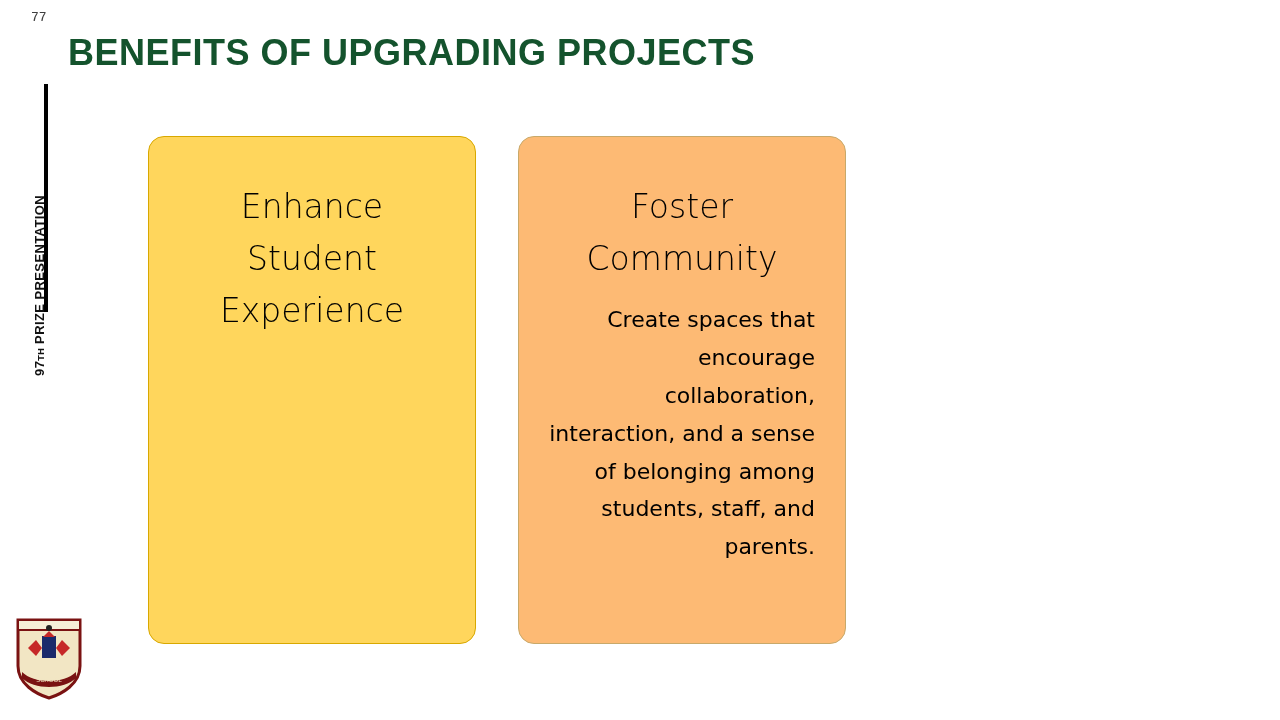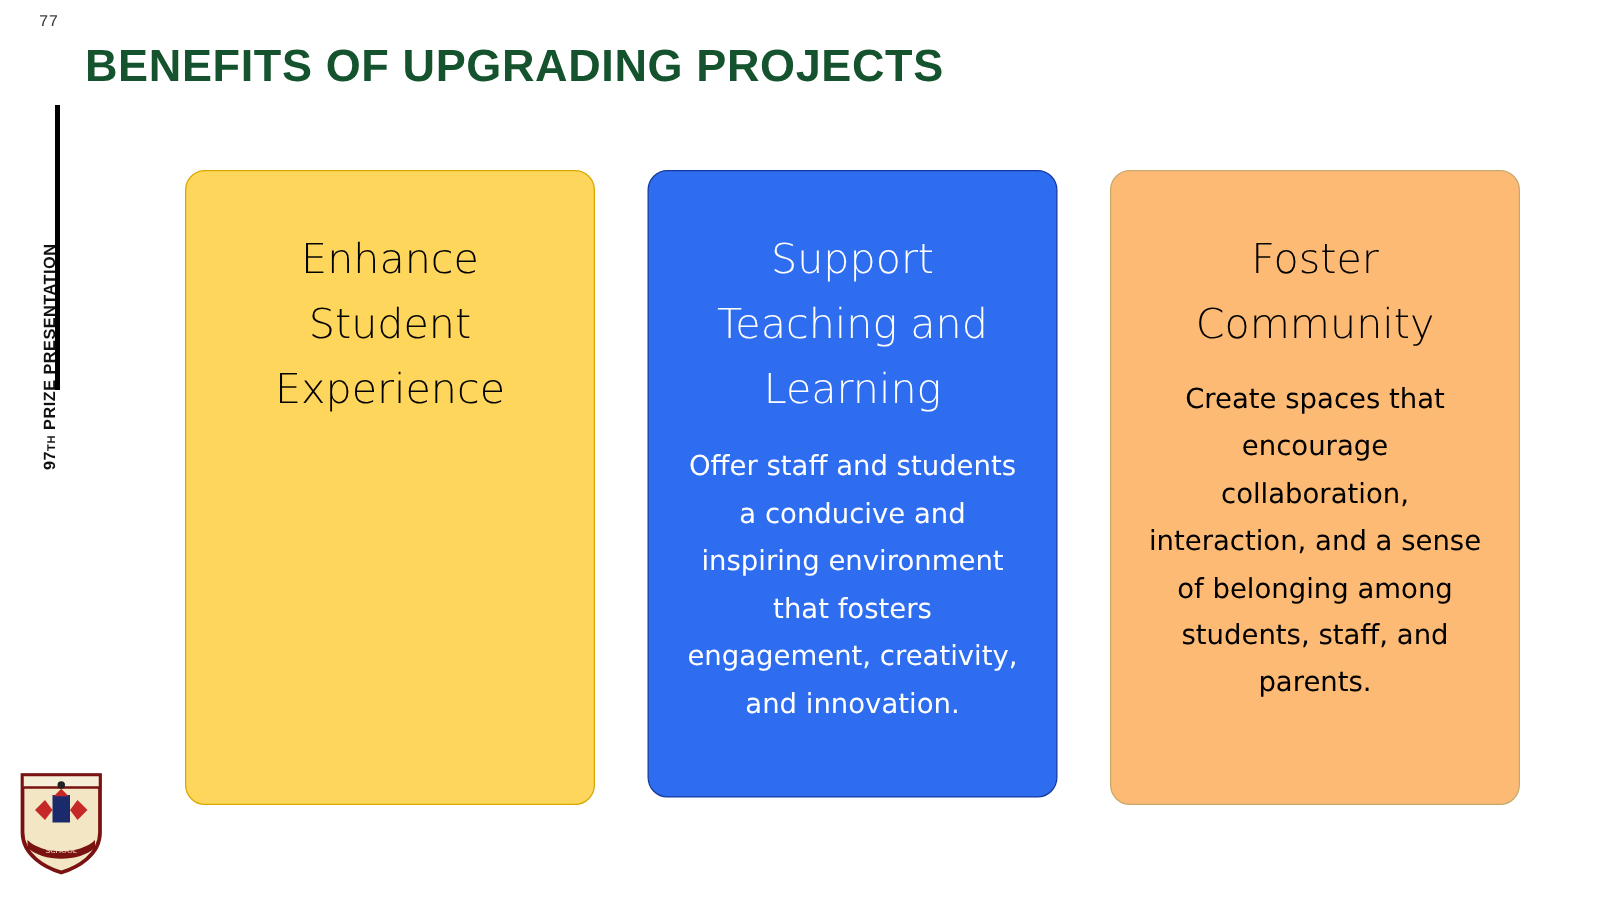--- a/index.html
+++ b/index.html
@@ -119,21 +119,21 @@
     line-height: 1.58;
     text-align: center;
     font-weight: normal;
     margin: 0 0 14px 0;
     font-family: "DejaVu Sans", sans-serif;
     font-weight: 300;
   }
   .card-body {
     font-size: 22px;
     line-height: 1.72;
-    text-align: center;
+    text-align: right;
     margin: 0;
     font-family: "DejaVu Sans", sans-serif;
   }
   .card-yellow .card-heading,
   .card-yellow .card-body,
   .card-cream .card-heading,
   .card-cream .card-body {
     color: #000000;
   }
   .card-blue .card-heading,
@@ -167,23 +167,19 @@
     <text x="37" y="68" font-size="6" text-anchor="middle" fill="#f2e6c4" font-family="DejaVu Sans, sans-serif">SCHOOL</text>
   </svg>
 </div>
 
 <div class="cards">
 
   <div class="card card-yellow">
     <div class="card-heading">Enhance Student Experience</div>
   </div>
 
-  <div class="card card-blue">
-    <div class="card-heading">Support Teaching and Learning</div>
-    <div class="card-body">Offer staff and students a conducive and inspiring environment that fosters engagement, creativity, and innovation.</div>
-  </div>
 
   <div class="card card-cream">
     <div class="card-heading">Foster Community</div>
     <div class="card-body">Create spaces that encourage collaboration, interaction, and a sense of belonging among students, staff, and parents.</div>
   </div>
 
 </div>
 
 </body></html>

